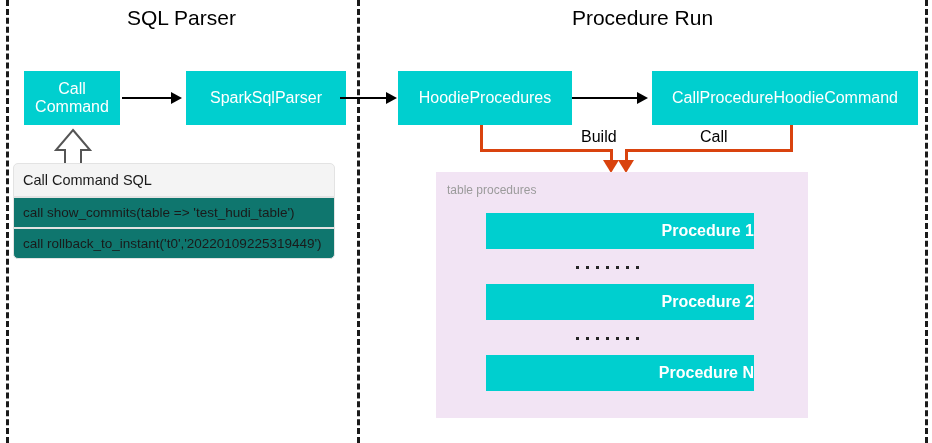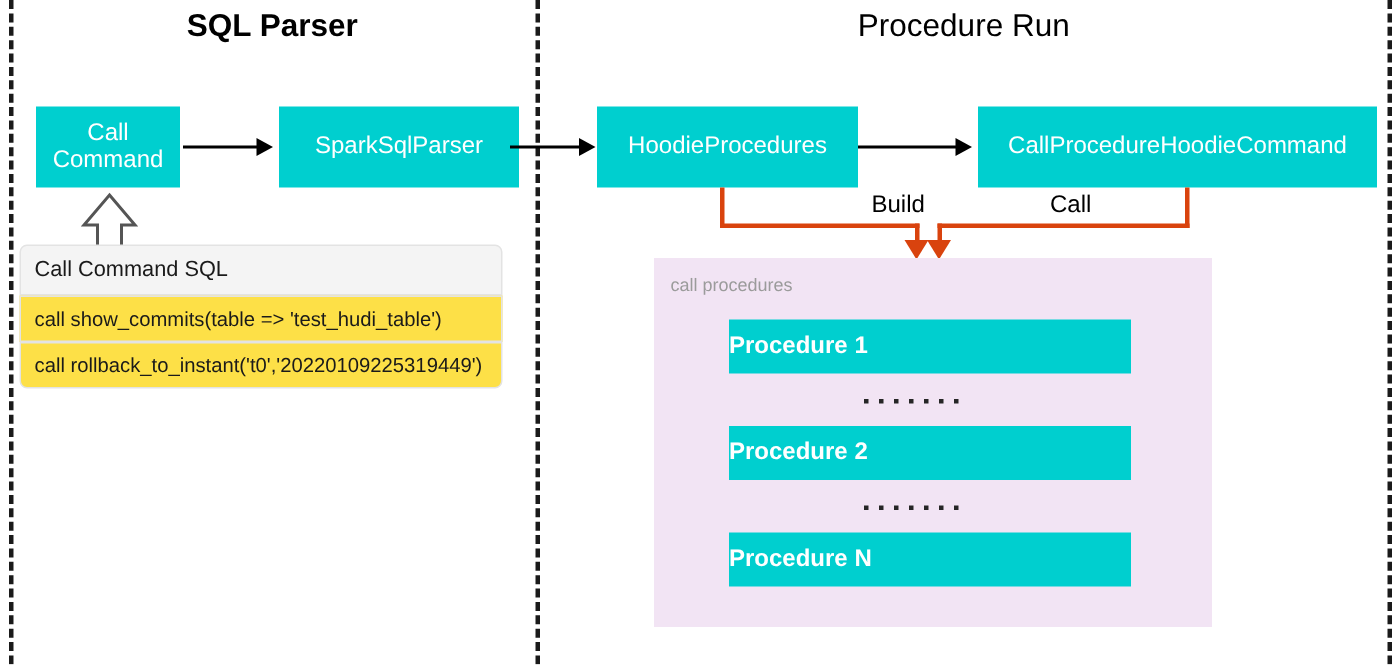--- a/index.html
+++ b/index.html
@@ -70,21 +70,21 @@
 
   
   .sql-table {
     position: absolute;
     width: 322px;
     box-sizing: border-box;
   }
   .sql-row {
     box-sizing: border-box;
     border: 1px solid #e3e3e3;
-    background: #fde047;
+    background: #0f766e;
     color: #1a1a1a;
     font-size: 13.5px;
     padding: 7px 9px;
     white-space: nowrap;
     overflow: hidden;
   }
   .sql-row.header {
     background: #f4f4f4;
     font-size: 14.5px;
     border-radius: 5px 5px 0 0;
@@ -126,21 +126,21 @@
     font-size: 12px;
     color: #9b9b9b;
     white-space: nowrap;
   }
   .proc-box {
     position: absolute;
     background: #00CFCF;
     color: #ffffff;
     display: flex;
     align-items: center;
-    justify-content: flex-start;
+    justify-content: flex-end;
     font-size: 16px;
     font-weight: bold;
   }
   .dots {
     position: absolute;
     display: flex;
     gap: 7px;
     align-items: center;
   }
   .dots span {
@@ -152,21 +152,21 @@
 </style>
 </head>
 <body>
 
 <div id="canvas">
 
   <div class="divider" style="left:6px;"></div>
   <div class="divider" style="left:357px;"></div>
   <div class="divider" style="left:925px;"></div>
 
-  <div class="section-title" style="left:6px; top:6px; width:351px;font-weight:bold;">SQL Parser</div>
+  <div class="section-title" style="left:6px; top:6px; width:351px;">SQL Parser</div>
   <div class="section-title" style="left:360px; top:6px; width:565px;">Procedure Run</div>
 
   <div class="tealbox" style="left:24px; top:71px; width:96px; height:54px; flex-direction:column;">
     <span>Call</span>
     <span>Command</span>
   </div>
 
   <div class="arrow-line" style="left:122px; top:97px; width:50px;"></div>
   <div class="arrow-head" style="left:171px; top:92px;"></div>
 
@@ -206,21 +206,21 @@
   <div class="o-head" style="left:603px; top:160px;"></div>
   <div class="o-label" style="left:576px; top:128px;">Build</div>
 
   <div class="o-seg" style="left:790px; top:125px; width:3px; height:27px;"></div>
   <div class="o-seg" style="left:625px; top:149px; width:168px; height:3px;"></div>
   <div class="o-seg" style="left:625px; top:149px; width:3px; height:14px;"></div>
   <div class="o-head" style="left:618px; top:160px;"></div>
   <div class="o-label" style="left:695px; top:128px;">Call</div>
 
   <div class="proc-panel" style="left:436px; top:172px; width:372px; height:246px;"></div>
-  <div class="proc-panel-label" style="left:447px; top:183px;">call procedures</div>
+  <div class="proc-panel-label" style="left:447px; top:183px;">table procedures</div>
 
   <div class="proc-box" style="left:486px; top:213px; width:268px; height:36px;">
     <span>Procedure 1</span>
   </div>
 
   <div class="dots" style="left:576px; top:266px;">
     <span></span>
       <span></span>
       <span></span>
       <span></span>

